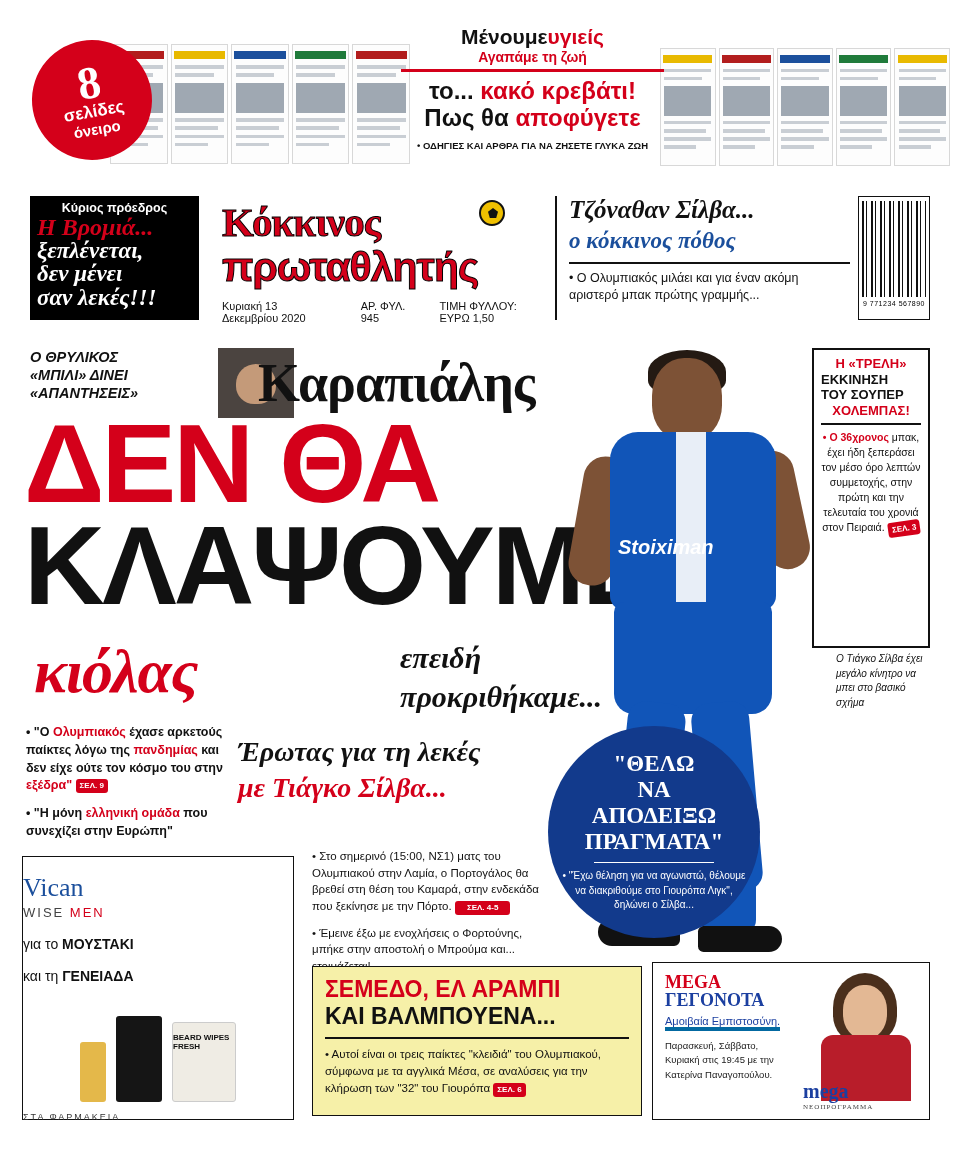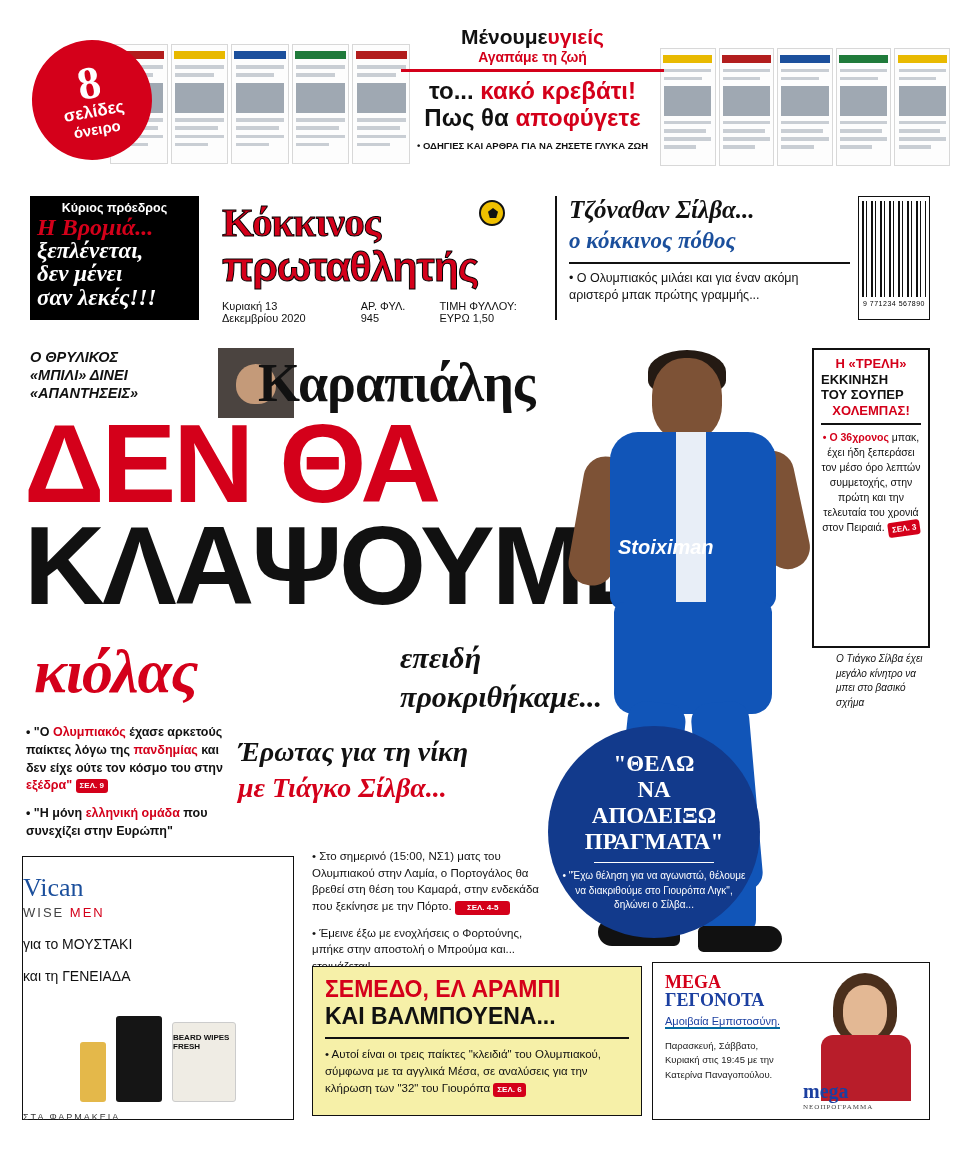--- a/index.html
+++ b/index.html
@@ -142,41 +142,41 @@
   .mid-bullets { position:absolute; left:312px; top:848px; width:245px; }
   .mb { font-size:11.5px; color:#111; line-height:1.45; margin-bottom:10px; }
   .badge45 { display:inline-block; background:#d4001a; color:#fff; font-size:8px; font-weight:bold; padding:1px 12px; border-radius:3px; }
 
   
   .vican { position:absolute; left:22px; top:856px; width:272px; height:264px; border:1px solid #111; background:#fff; text-align:left; }
   .vican-logo { font-size:26px; color:#1b4f9c; font-family:"Liberation Serif", serif; margin-top:16px; }
   .vican-sub { font-size:13px; letter-spacing:2px; color:#444; margin-top:2px; }
   .vican-sub .m { color:#d4001a; }
   .vican-l1 { font-size:14px; margin-top:16px; color:#111; }
-  .vican-l1 b { font-weight:normal; }
+  .vican-l1 b { font-weight:bold; }
   .vican-prod { display:flex; justify-content:center; align-items:flex-end; gap:10px; margin-top:14px; height:104px; }
   .prod { background:#1a1a1a; border-radius:3px; }
   .p1 { width:26px; height:60px; background:#e4b84a; }
   .p2 { width:46px; height:86px; background:#151515; }
   .p3 { width:64px; height:80px; background:#efece4; border:1px solid #ccc; color:#111; font-size:8px; font-weight:bold; padding-top:10px; }
   .vican-foot { font-size:9px; letter-spacing:2px; color:#333; margin-top:10px; }
 
   
   .ybox { position:absolute; left:312px; top:966px; width:330px; height:150px; background:#f6f0a8; border:1px solid #111; padding:10px 12px; }
   .yb1 { font-size:23px; font-weight:bold; color:#d4001a; line-height:1.08; }
   .yb2 { font-size:23px; font-weight:bold; color:#111; line-height:1.08; margin-top:2px; }
   .yb-rule { height:2px; background:#111; margin:8px 0 7px; }
   .yb-body { font-size:11.5px; color:#111; line-height:1.5; }
   .badge6 { display:inline-block; background:#d4001a; color:#fff; font-size:8px; font-weight:bold; padding:1px 4px; border-radius:3px; }
 
   
   .mega { position:absolute; left:652px; top:962px; width:278px; height:158px; border:1px solid #111; background:#fff; overflow:hidden; }
   .mega-logo { position:absolute; left:12px; top:10px; font-size:18px; font-weight:bold; color:#1b3fa0; font-family:"Liberation Serif", serif; line-height:1.02; }
   .mega-logo .o { color:#d4001a; }
-  .mega-tag { position:absolute; left:12px; top:52px; font-size:11px; color:#1b3fa0; border-bottom:2px solid #0369a1; }
+  .mega-tag { position:absolute; left:12px; top:52px; font-size:11px; color:#1b3fa0; border-bottom:4px solid #0369a1; }
   .mega-info { position:absolute; left:12px; top:76px; width:128px; font-size:9.5px; color:#222; line-height:1.5; }
   .mega-host { position:absolute; right:6px; top:6px; width:116px; height:132px; }
   .mh-hair { position:absolute; left:26px; top:4px; width:64px; height:70px; background:#4a2f1c; border-radius:50% 50% 40% 40%; }
   .mh-face { position:absolute; left:36px; top:16px; width:44px; height:54px; background:#e3b894; border-radius:46%; }
   .mh-body { position:absolute; left:14px; top:66px; width:90px; height:66px; background:#b81d2a; border-radius:12px 12px 0 0; }
   .mega-brand { position:absolute; left:150px; bottom:8px; font-size:20px; font-weight:bold; color:#1b3fa0; font-family:"Liberation Serif", serif; }
   .mega-brand small { display:block; font-size:7px; color:#444; letter-spacing:1px; font-weight:normal; }
 </style>
 </head>
 <body>
@@ -395,21 +395,21 @@
     <div class="lb">
       <span>• "Ο </span><span class="red">Ολυμπιακός</span><span> έχασε αρκετούς παίκτες λόγω της </span><span class="red">πανδημίας</span><span> και δεν είχε ούτε τον κόσμο του στην </span><span class="red">εξέδρα"</span>
       <span class="badge7">ΣΕΛ. 9</span>
     </div>
     <div class="lb">
       <span>• "Η μόνη </span><span class="red">ελληνική ομάδα</span><span> που συνεχίζει στην Ευρώπη"</span>
     </div>
   </div>
 
   <div class="erotas">
-    <div class="er1">Έρωτας για τη νίκη</div>
+    <div class="er1">Έρωτας για τη λεκές</div>
     <div class="er2">με Τιάγκο Σίλβα...</div>
   </div>
 
   <div class="blue-circle">
     <div class="bc-q">"ΘΕΛΩ</div>
     <div class="bc-q">ΝΑ</div>
     <div class="bc-q">ΑΠΟΔΕΙΞΩ</div>
     <div class="bc-q">ΠΡΑΓΜΑΤΑ"</div>
     <div class="bc-rule"></div>
     <div class="bc-sub">• "Έχω θέληση για να αγωνιστώ, θέλουμε να διακριθούμε στο Γιουρόπα Λιγκ", δηλώνει ο Σίλβα...</div>

